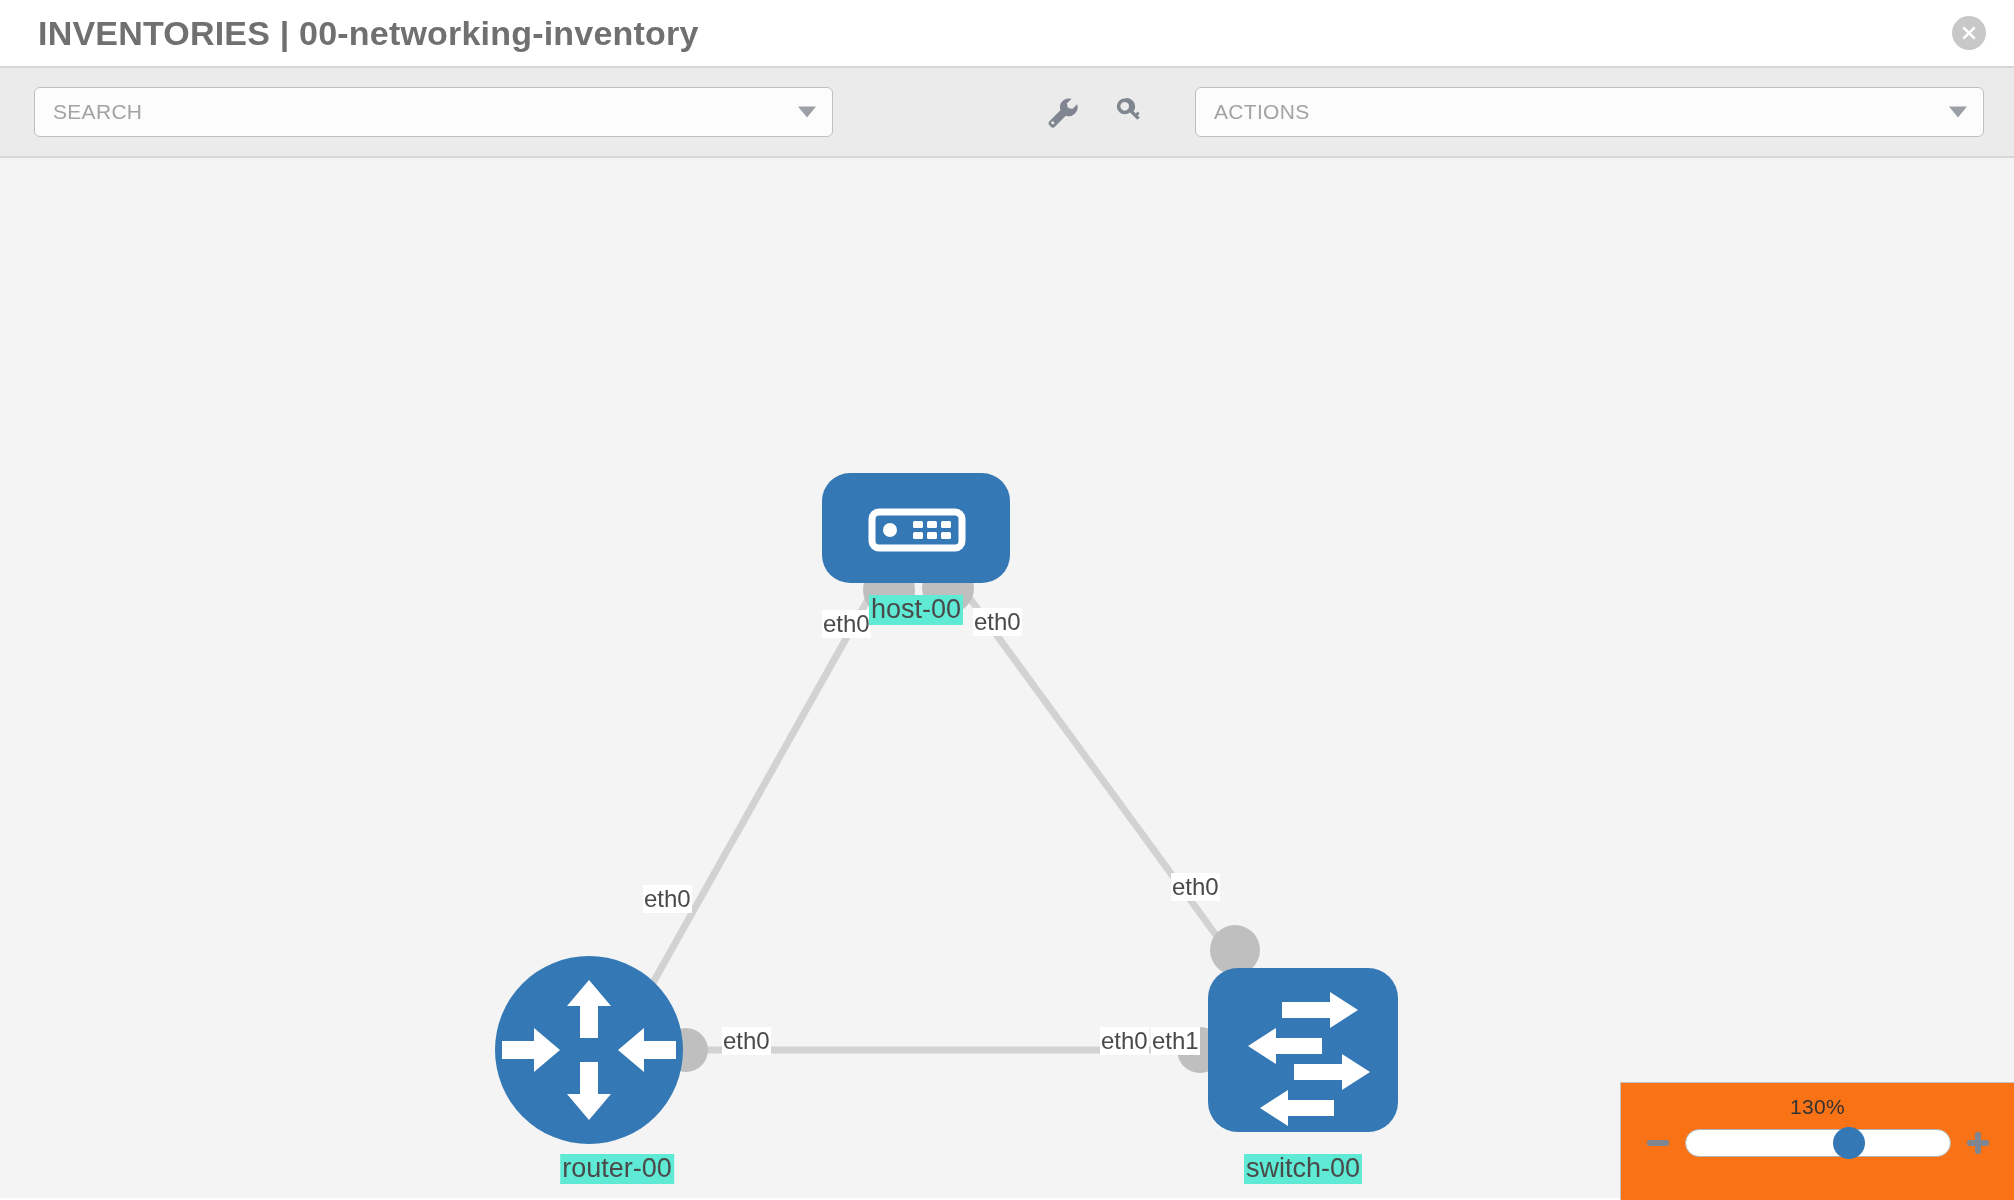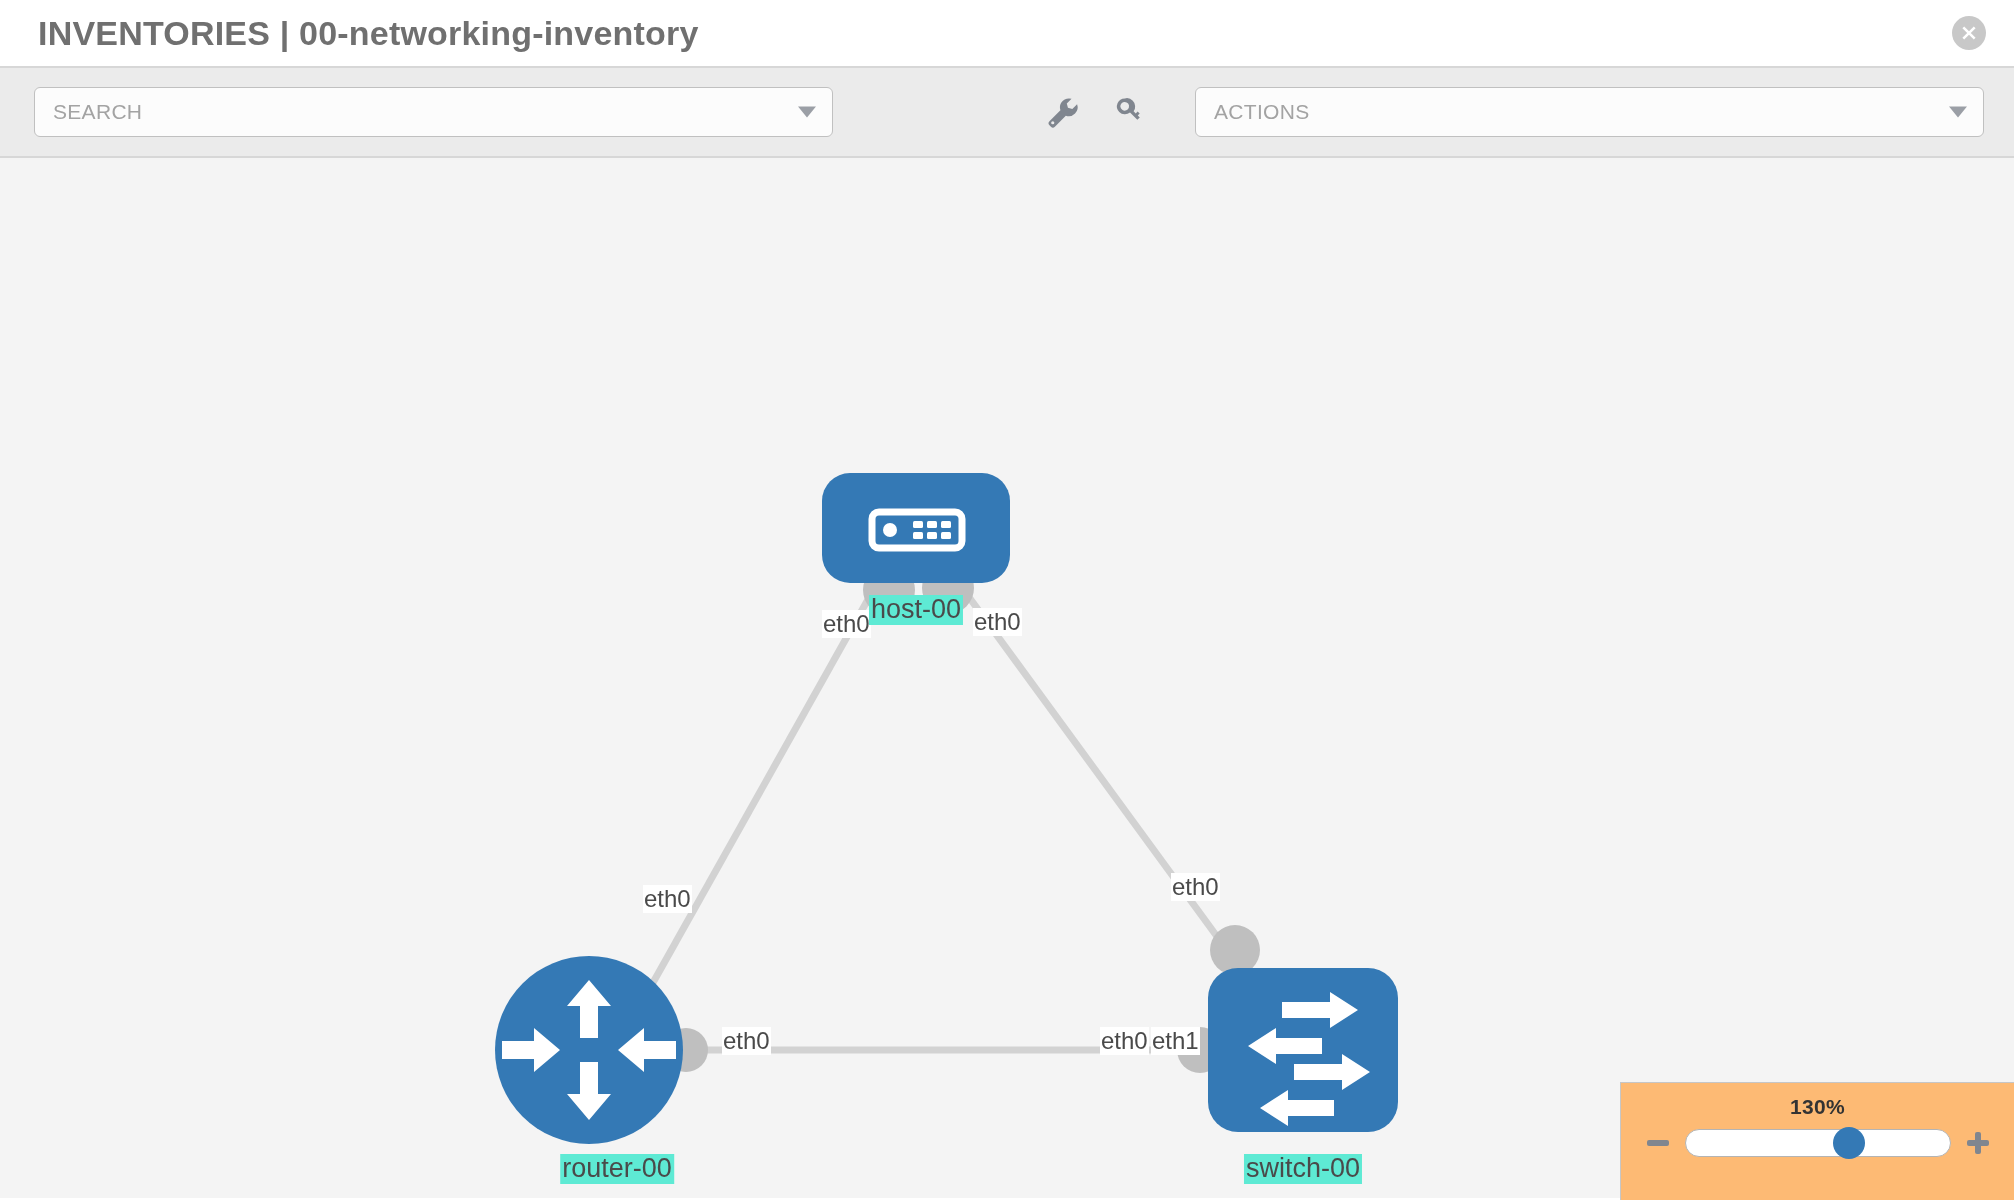--- a/index.html
+++ b/index.html
@@ -134,26 +134,25 @@
     line-height: 1.15;
   }
 
   
   .zoom-panel {
     position: absolute;
     left: 1620px;
     top: 1082px;
     width: 394px;
     height: 118px;
-    background: #fdba74;
+    background: #f97316;
     border: 1px solid #c6c6c6;
     border-right: none;
     border-bottom: none;
     box-sizing: border-box;
-    font-weight: bold;
   }
   .zoom-value {
     text-align: center;
     font-size: 21px;
     color: #333333;
     margin-top: 12px;
     letter-spacing: 0.3px;
   }
   .zoom-row {
     display: flex;

